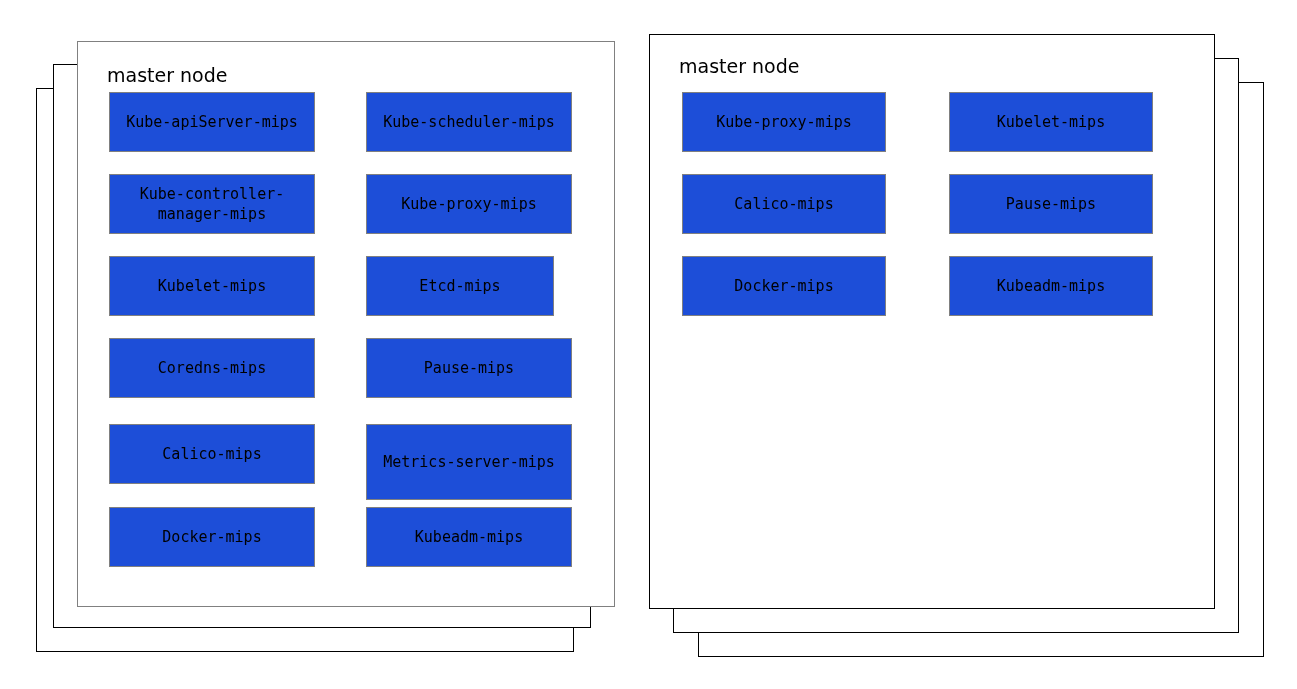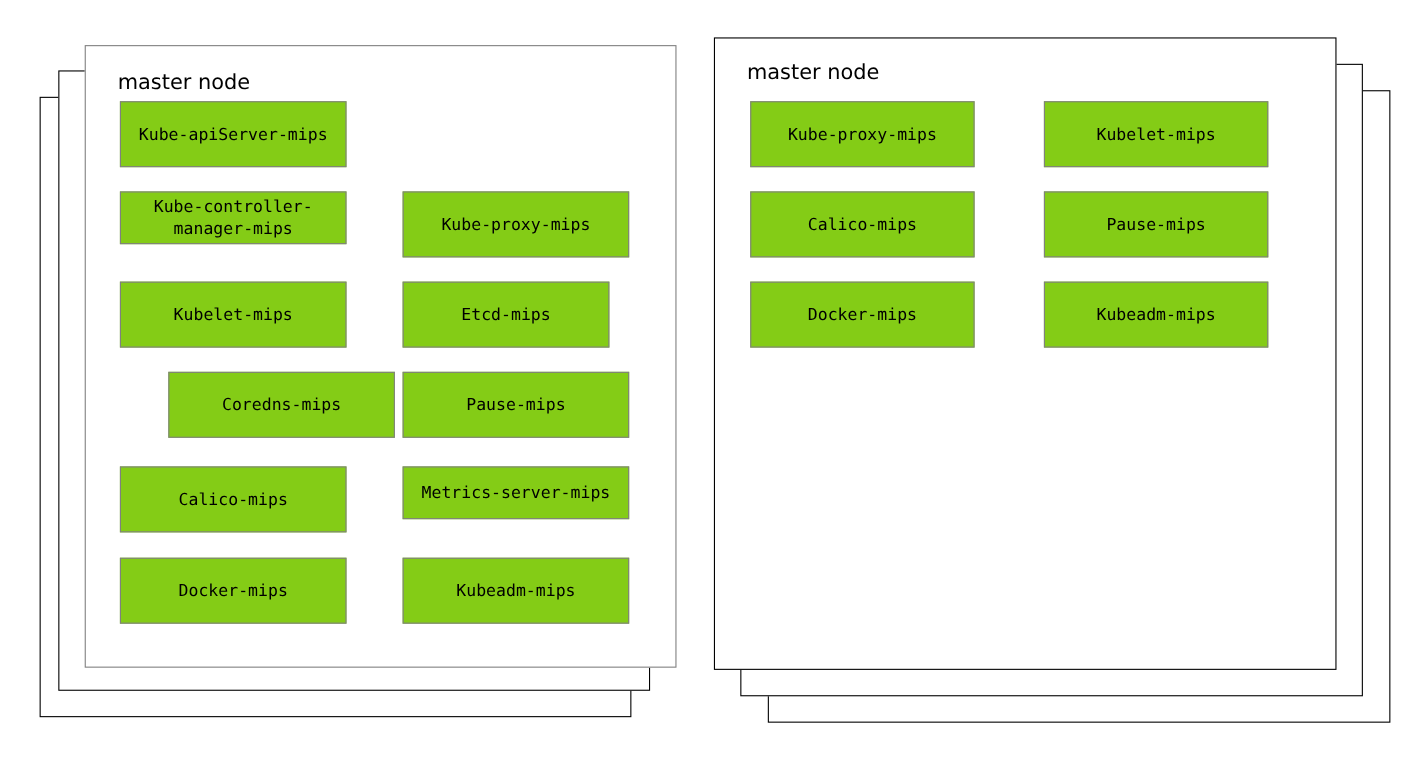--- a/index.html
+++ b/index.html
@@ -45,21 +45,21 @@
     font-family: "DejaVu Sans", sans-serif;
     font-size: 19px;
     line-height: 22px;
     color: #000000;
     white-space: nowrap;
   }
 
   
   .comp-box {
     position: absolute;
-    background: #84cc16;
+    background: #1d4ed8;
     border: 1px solid #808080;
     box-sizing: border-box;
     display: flex;
     align-items: center;
     justify-content: center;
     text-align: center;
   }
   .comp-label {
     font-family: "DejaVu Sans Mono", monospace;
     font-size: 15px;
@@ -73,42 +73,45 @@
 <body>
 
 <div id="canvas">
     <div class="stack-layer" style="left: 53px; top: 64px; width: 538px; height: 564px; z-index: 10;"></div>
     <div class="stack-layer" style="left: 36px; top: 88px; width: 538px; height: 564px; z-index: 9;"></div>
     <div class="node-panel gray-edge" style="left: 77px; top: 41px; width: 538px; height: 566px; z-index: 20;"></div>
     <div class="node-title" style="left: 107px; top: 52px; z-index: 30; margin-top: 12px;">master node</div>
     <div class="comp-box" style="left: 109px; top: 92px; width: 206px; height: 60px; z-index: 30;">
       <span class="comp-label">Kube-apiServer-mips</span>
     </div>
-    <div class="comp-box" style="left: 109px; top: 174px; width: 206px; height: 48px; z-index: 30;">
+    <div class="comp-box" style="left: 366px; top: 92px; width: 206px; height: 60px; z-index: 30;">
+      <span class="comp-label">Kube-scheduler-mips</span>
+    </div>
+    <div class="comp-box" style="left: 109px; top: 174px; width: 206px; height: 60px; z-index: 30;">
       <span class="comp-label">Kube-controller-manager-mips</span>
     </div>
     <div class="comp-box" style="left: 366px; top: 174px; width: 206px; height: 60px; z-index: 30;">
       <span class="comp-label">Kube-proxy-mips</span>
     </div>
     <div class="comp-box" style="left: 109px; top: 256px; width: 206px; height: 60px; z-index: 30;">
       <span class="comp-label">Kubelet-mips</span>
     </div>
     <div class="comp-box" style="left: 366px; top: 256px; width: 188px; height: 60px; z-index: 30;">
       <span class="comp-label">Etcd-mips</span>
     </div>
-    <div class="comp-box" style="left: 109px; top: 338px; width: 206px; height: 60px; z-index: 30; margin-left: 44px;">
+    <div class="comp-box" style="left: 109px; top: 338px; width: 206px; height: 60px; z-index: 30;">
       <span class="comp-label">Coredns-mips</span>
     </div>
     <div class="comp-box" style="left: 366px; top: 338px; width: 206px; height: 60px; z-index: 30;">
       <span class="comp-label">Pause-mips</span>
     </div>
     <div class="comp-box" style="left: 109px; top: 424px; width: 206px; height: 60px; z-index: 30;">
       <span class="comp-label">Calico-mips</span>
     </div>
-    <div class="comp-box" style="left: 366px; top: 424px; width: 206px; height: 48px; z-index: 30;">
+    <div class="comp-box" style="left: 366px; top: 424px; width: 206px; height: 76px; z-index: 30;">
       <span class="comp-label">Metrics-server-mips</span>
     </div>
     <div class="comp-box" style="left: 109px; top: 507px; width: 206px; height: 60px; z-index: 30;">
       <span class="comp-label">Docker-mips</span>
     </div>
     <div class="comp-box" style="left: 366px; top: 507px; width: 206px; height: 60px; z-index: 30;">
       <span class="comp-label">Kubeadm-mips</span>
     </div>
     <div class="stack-layer" style="left: 673px; top: 58px; width: 566px; height: 575px; z-index: 10;"></div>
     <div class="stack-layer" style="left: 698px; top: 82px; width: 566px; height: 575px; z-index: 9;"></div>

